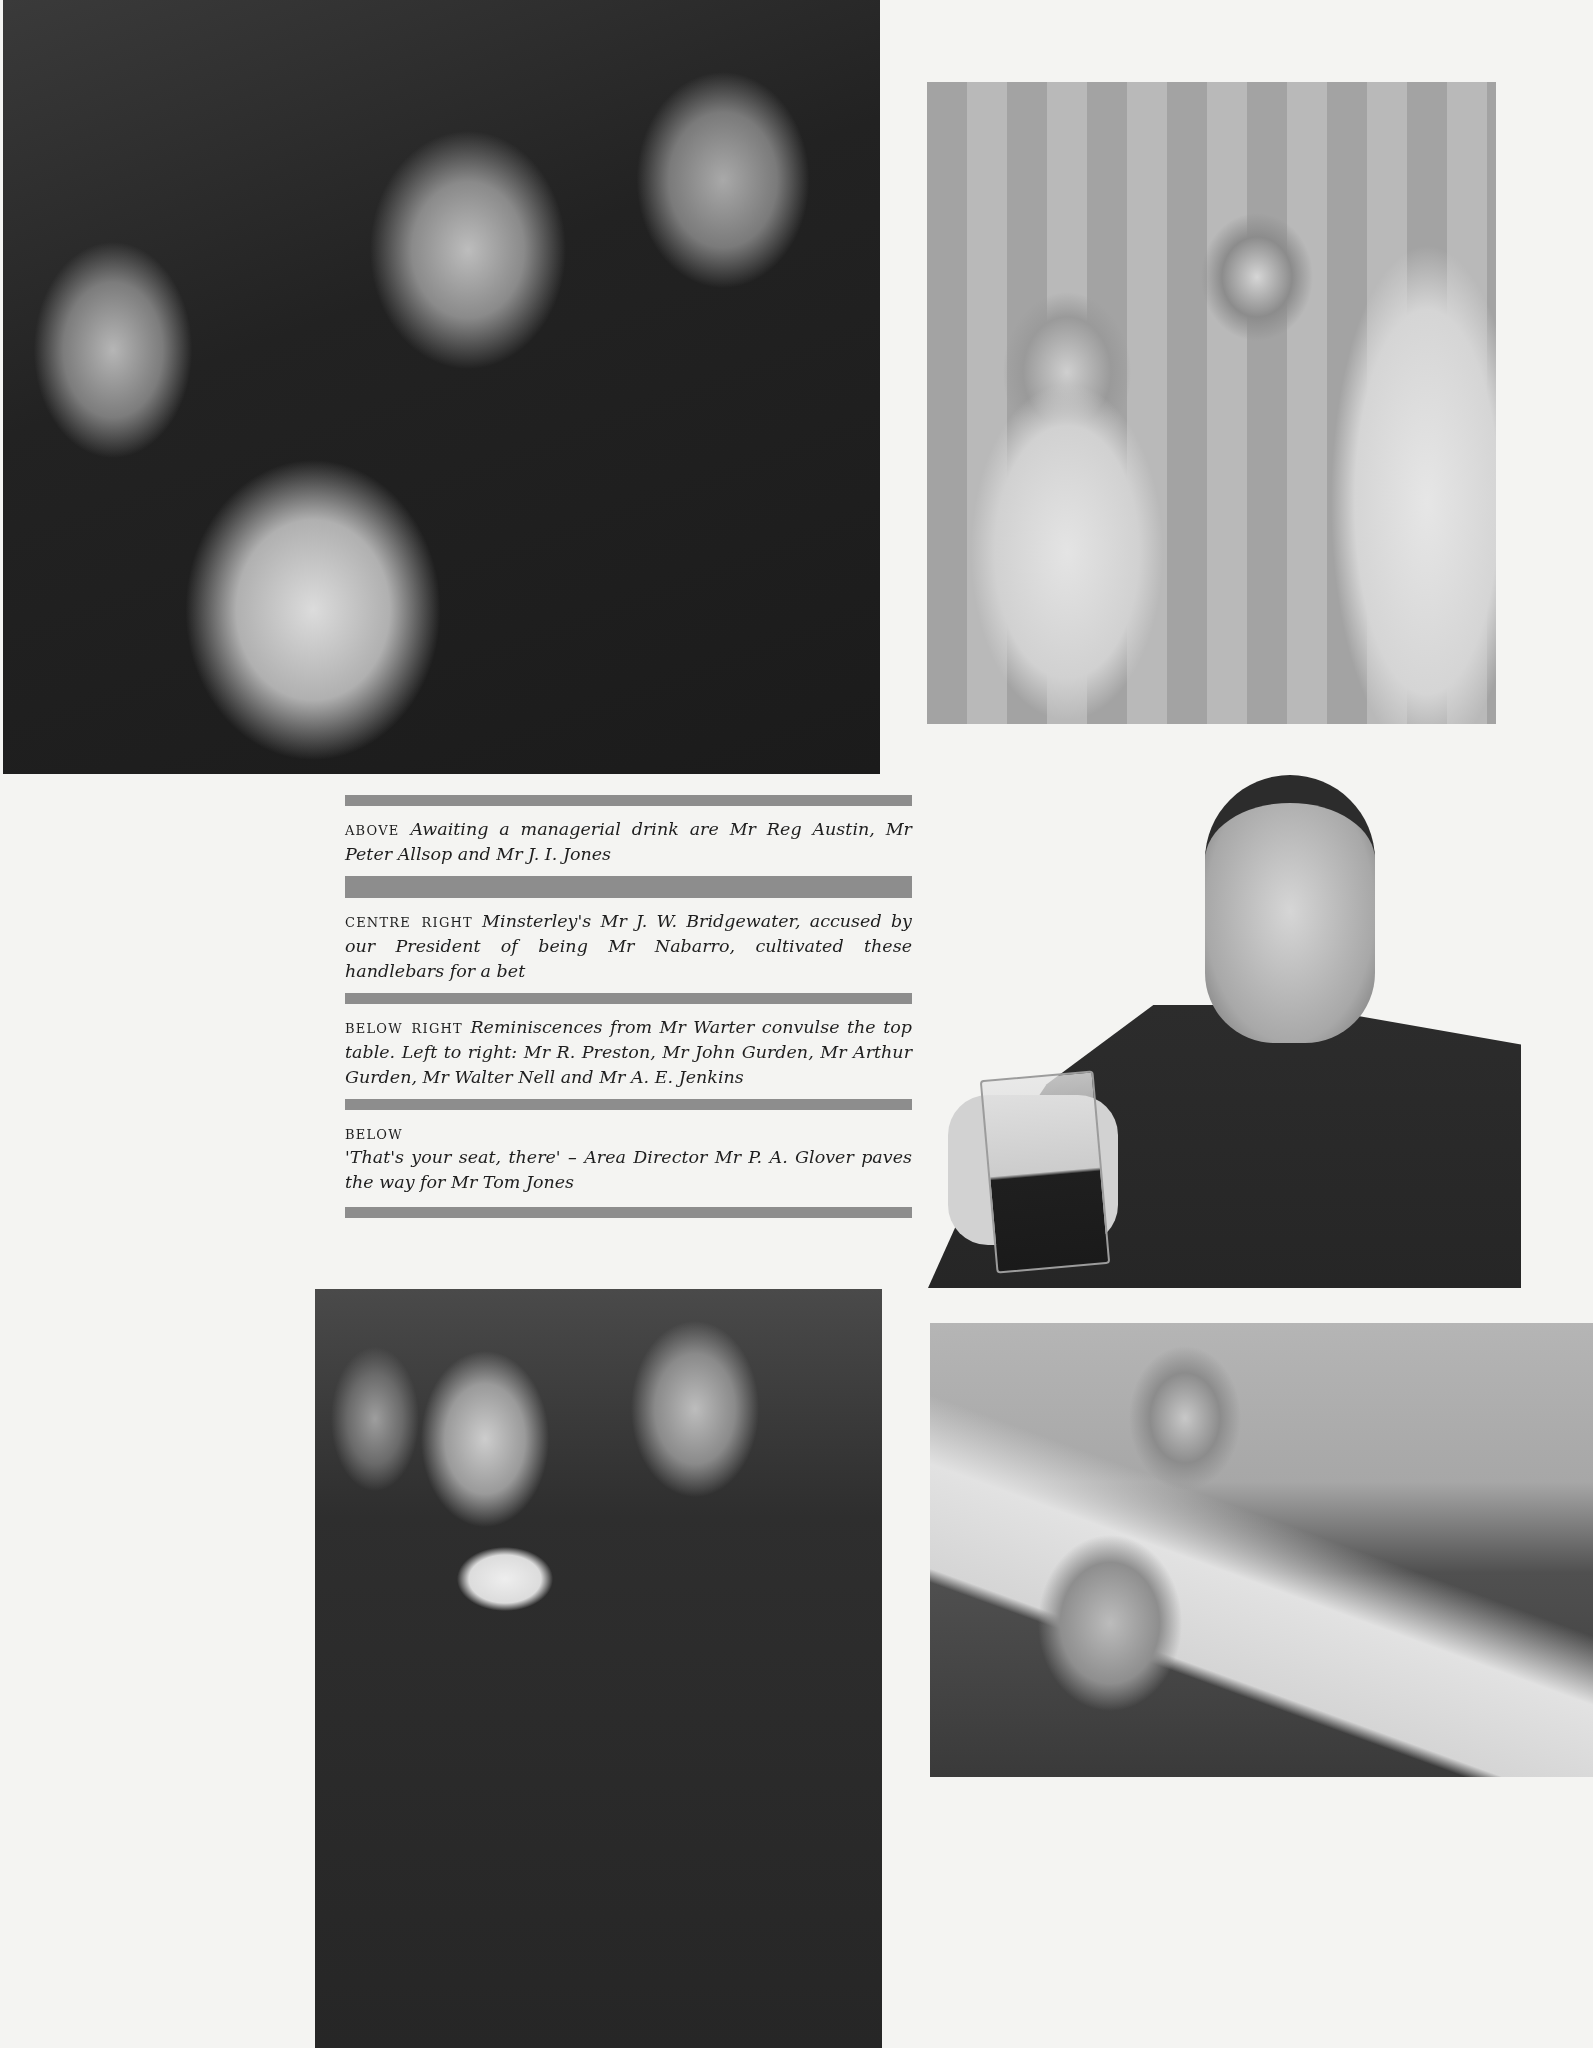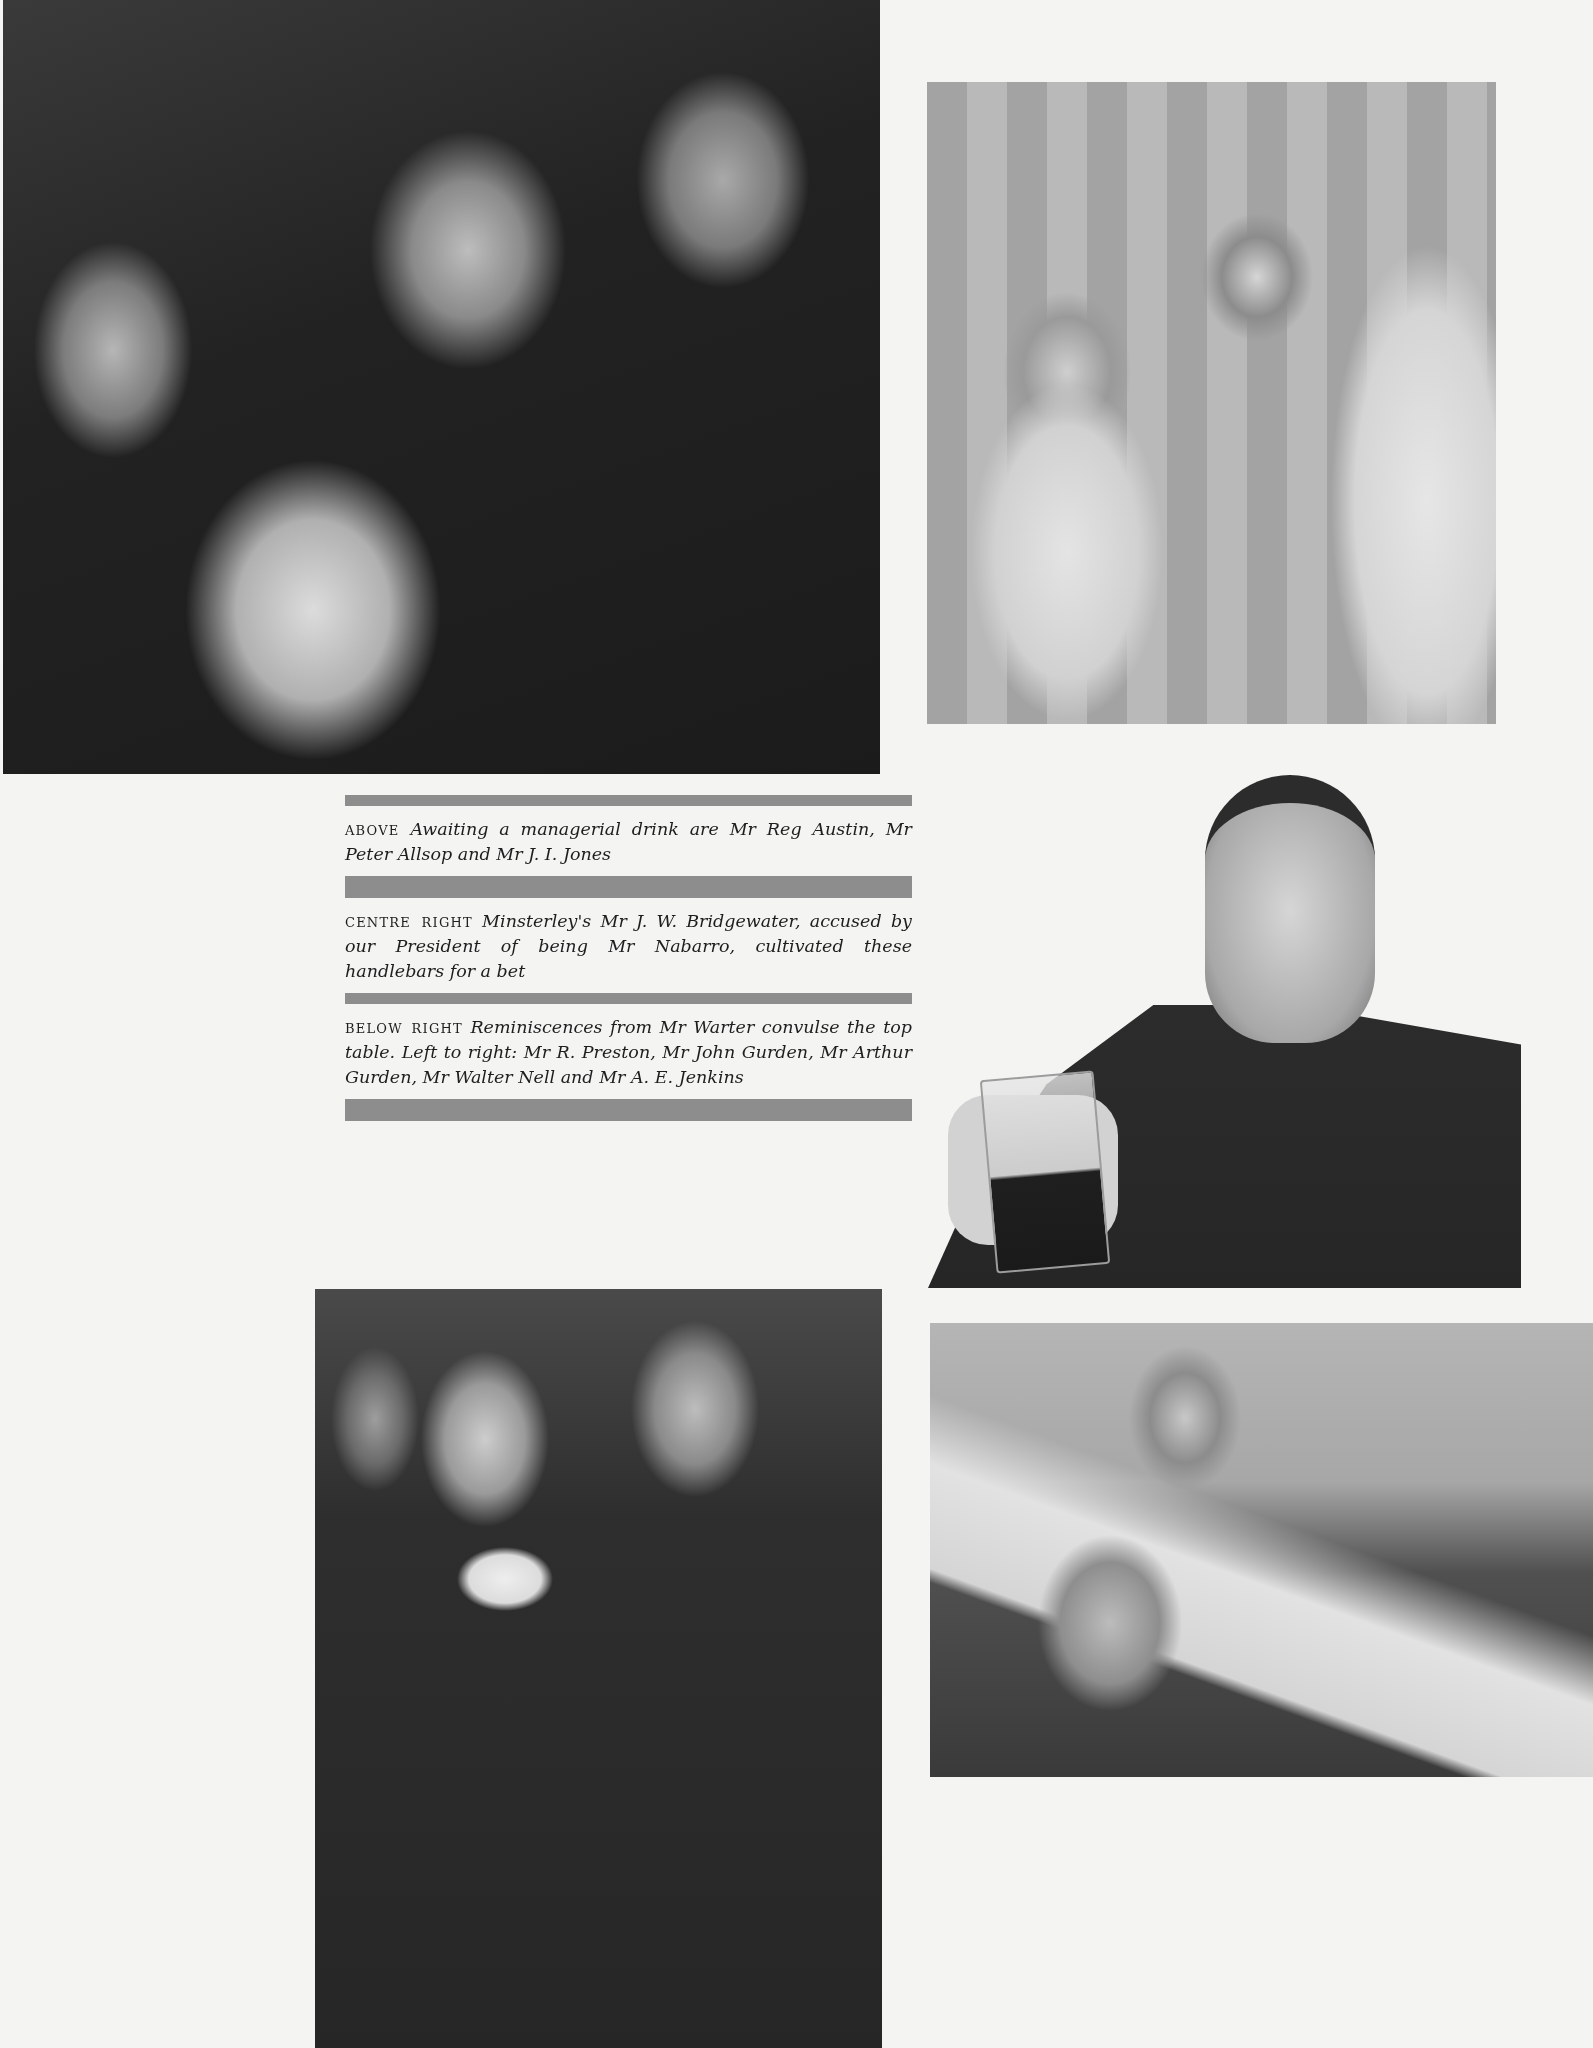--- a/index.html
+++ b/index.html
@@ -128,20 +128,24 @@
   <div class="caption">
     <span class="label">CENTRE RIGHT</span>
     <span class="text">Minsterley's Mr J. W. Bridgewater, accused by our President of being Mr Nabarro, cultivated these handlebars for a bet</span>
   </div>
   <div class="rule"></div>
   <div class="caption">
     <span class="label">BELOW RIGHT</span>
     <span class="text">Reminiscences from Mr Warter convulse the top table. Left to right: Mr R. Preston, Mr John Gurden, Mr Arthur Gurden, Mr Walter Nell and Mr A. E. Jenkins</span>
   </div>
   <div class="rule"></div>
+  <div class="caption block last">
+    <span class="label">BELOW</span>
+    <span class="text">'That's your seat, there' – Area Director Mr P. A. Glover paves the way for Mr Tom Jones</span>
+  </div>
   <div class="rule"></div>
 </div>
 
 <div class="photo" id="p-below">
   <span class="desc">Two men in suits, one pointing the way for the other</span>
 </div>
 
 <div class="photo" id="p-below-right">
   <span class="desc">Top table at a dinner with diners twirling, tulips on table</span>
 </div>

